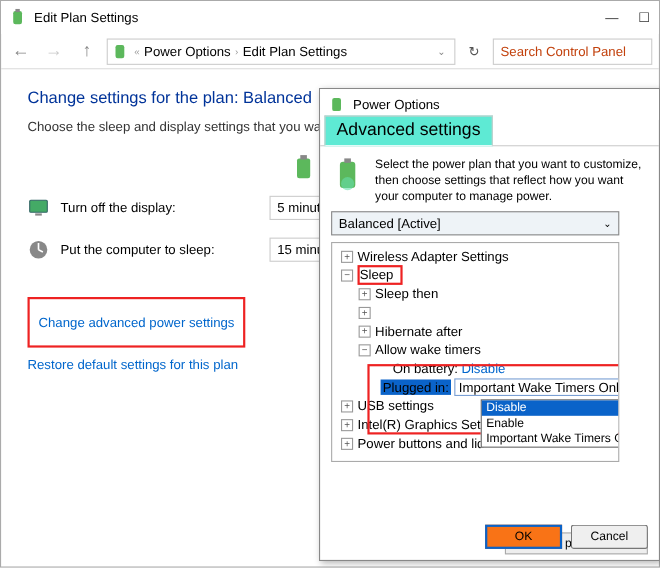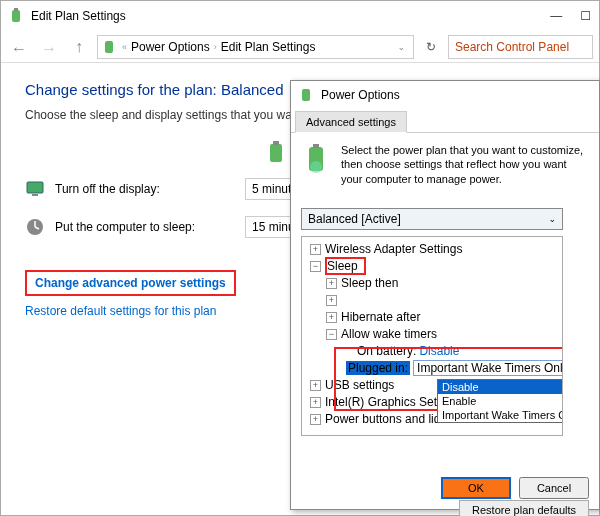--- a/index.html
+++ b/index.html
@@ -22,30 +22,30 @@
 .searchbox { width: 145px; height: 24px; border: 1px solid #ccc; display: flex; align-items: center; padding: 0 6px; color: #c2410c; }
 .maincontent { padding: 18px 24px; }
 h2.heading { color: #003399; font-size: 15px; font-weight: normal; margin-bottom: 10px; }
 .subhead { color: #333; margin-bottom: 18px; }
 .batteryicon { display: block; margin: 0 0 14px 240px; width: 24px; height: 24px; }
 .settingrow { display: flex; align-items: center; margin-bottom: 16px; }
 .settingrow .ricon { width: 20px; height: 20px; margin-right: 10px; }
 .settingrow .rlabel { width: 190px; }
 .settingrow .rval { width: 92px; height: 22px; border: 1px solid #ccc; display: flex; align-items: center; padding: 0 6px; }
 .link { color: #0066cc; cursor: pointer; margin-bottom: 10px; display: inline-block;}
-.redbox1 { border: 2px solid #ee2222; padding: 4px 8px; margin-top: 16px; margin-bottom: 8px; display: inline-block; font-weight: bold;}
+.redbox1 { border: 2px solid #ee2222; padding: 14px 8px; margin-top: 16px; margin-bottom: 8px; display: inline-block;}
 
 
 .dialog { position: absolute; left: 290px; top: 80px; width: 310px; height: 430px; background: #fff; border: 1px solid #888; box-shadow: 2px 2px 6px rgba(0,0,0,0.3); }
 .dlgtitle { height: 28px; background: #fff; display: flex; align-items: center; padding: 0 8px; }
 .dlgtitle .icon { width: 16px; height: 16px; margin-right: 6px; }
 .tabs { height: 24px; display: flex; align-items: flex-end; padding-left: 4px; border-bottom: 1px solid #ccc; }
-.tab { padding: 4px 10px; border: 1px solid #ccc; border-bottom: 1px solid #fff; background: #e5e5e5; margin-bottom: -1px; font-size: 11px;}
+.tab { padding: 4px 10px; border: 1px solid #ccc; border-bottom: 1px solid #fff; background: #5eead4; margin-bottom: -1px; font-size: 16px;}
 .dlgbody { padding: 10px; height: calc(100% - 90px); }
-.helprow { display: flex; gap: 8px; margin-bottom: 22px;}
+.helprow { display: flex; gap: 8px; margin-bottom: 6px;}
 .helprow .hicon { width: 32px; height: 32px; flex-shrink: 0; }
 .helprow .htext { font-size: 11px; line-height: 1.3; }
 .plancombo { width: 262px; height: 22px; border: 1px solid #888; display: flex; align-items: center; padding: 0 6px; margin-bottom: 6px; background: #eef3f7; }
 .plancombo .dd { margin-left: auto; font-size: 9px; }
 .tree { width: 262px; height: 200px; border: 1px solid #aaa; padding: 4px 2px; overflow: hidden; position: relative;}
 .tnode { display: flex; align-items: center; height: 17px; font-size: 11px; white-space: nowrap;}
 .tnode .exp { width: 11px; height: 11px; border: 1px solid #999; font-size: 9px; line-height: 9px; text-align: center; margin-right: 4px; color: #555; background: #fff;}
 .tnode .noplus { width: 11px; margin-right: 4px;}
 .ind1 { padding-left: 6px; }
 .ind2 { padding-left: 22px; }

